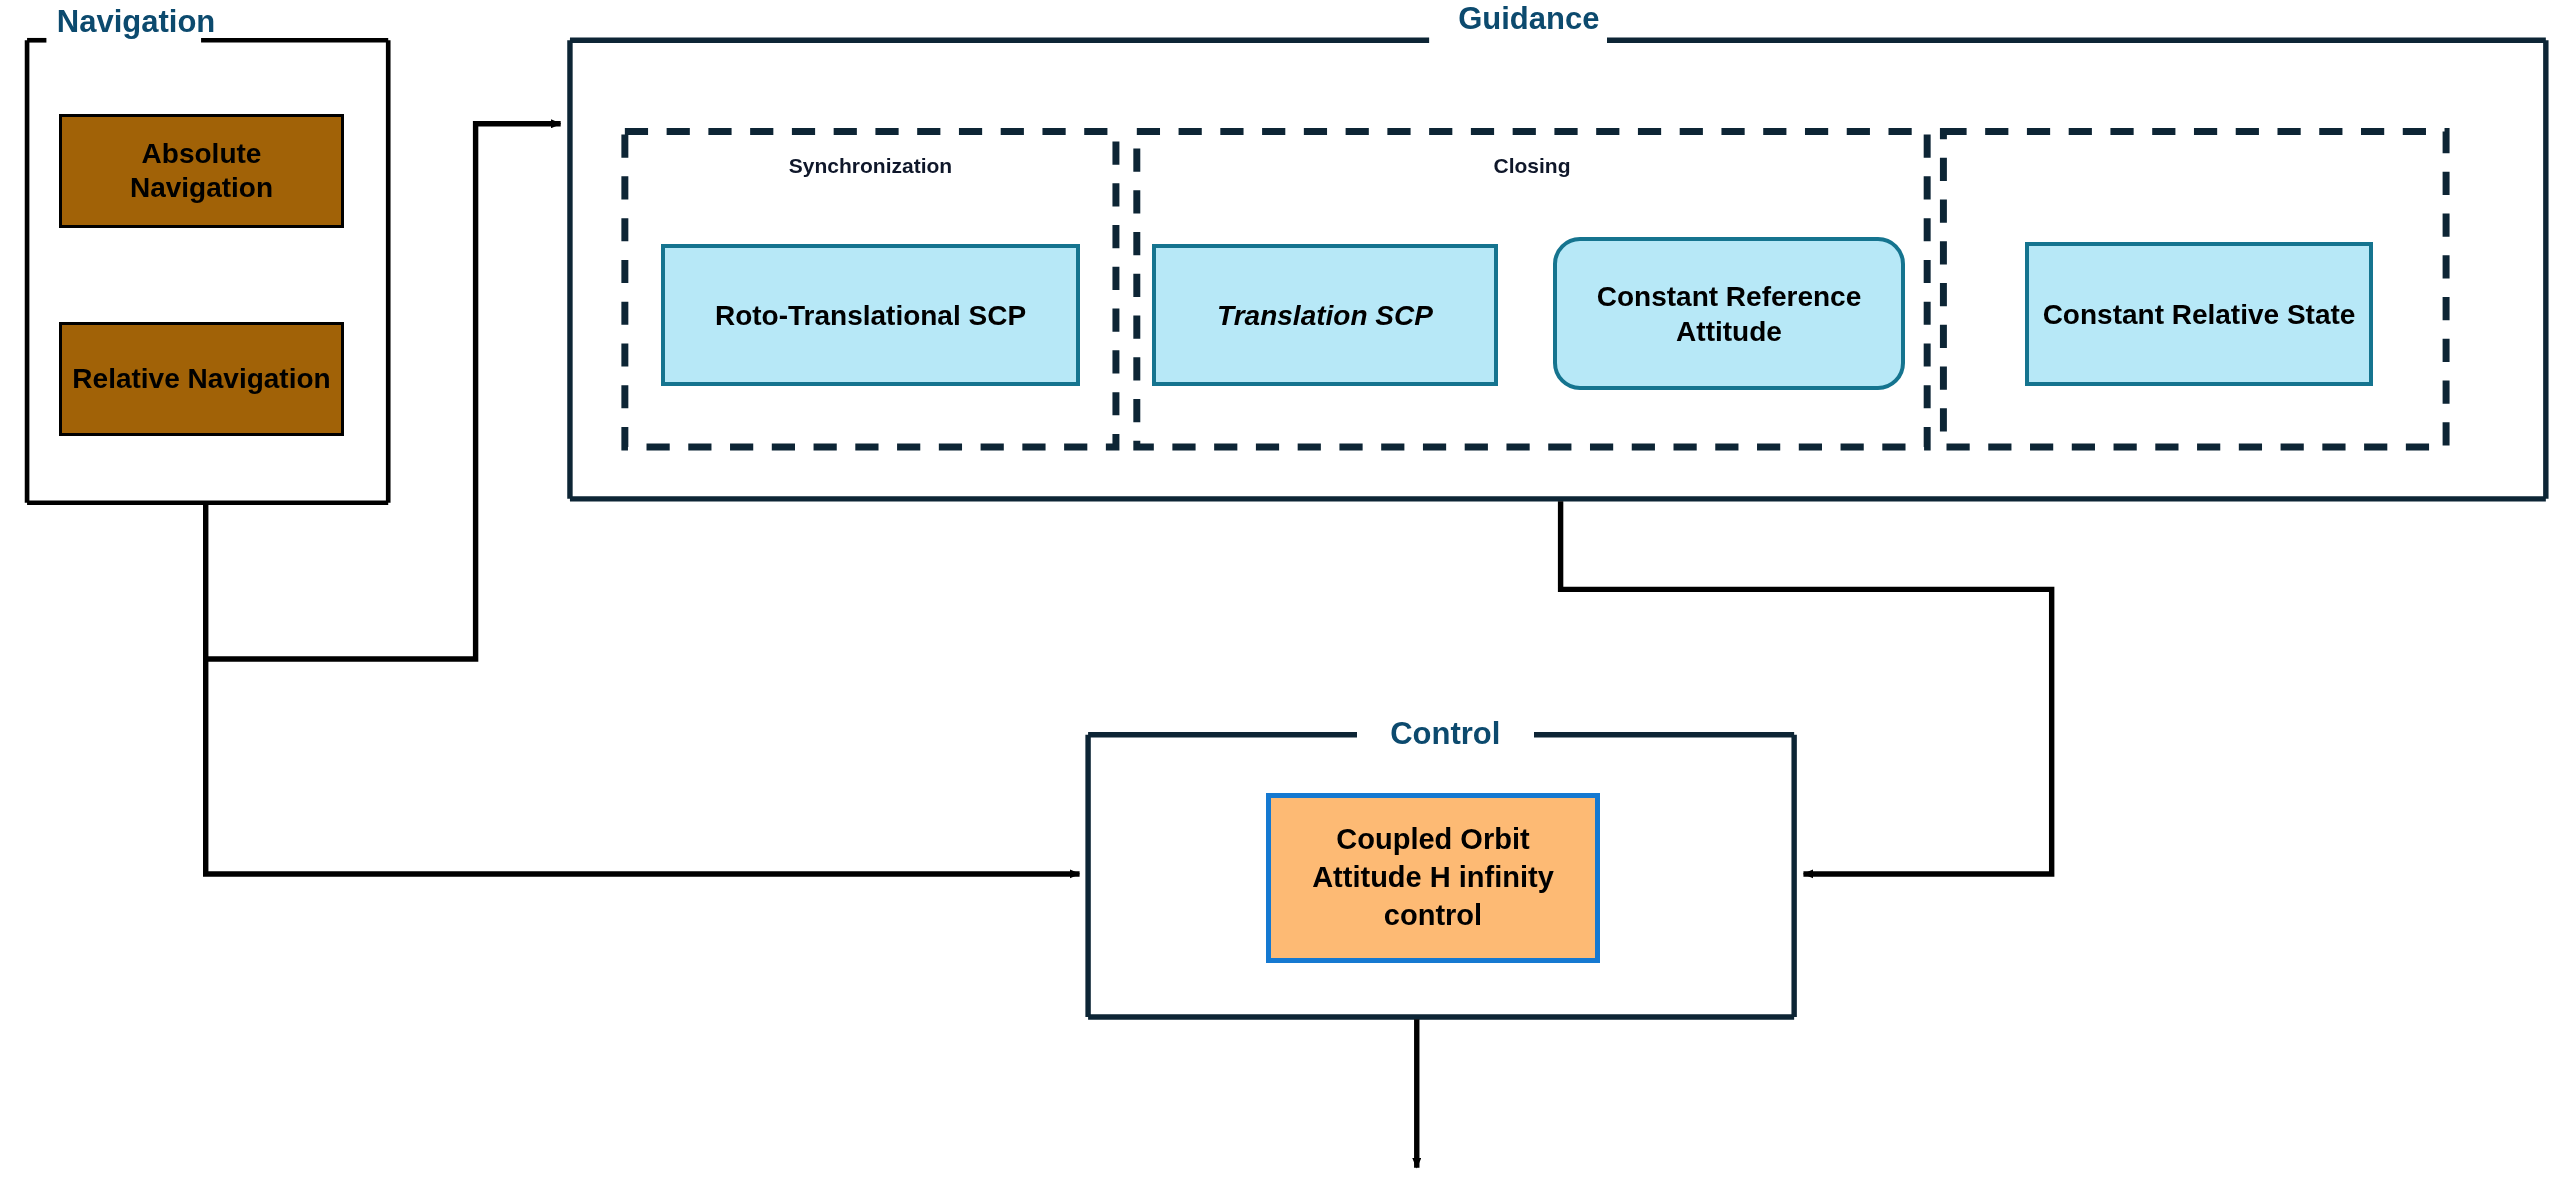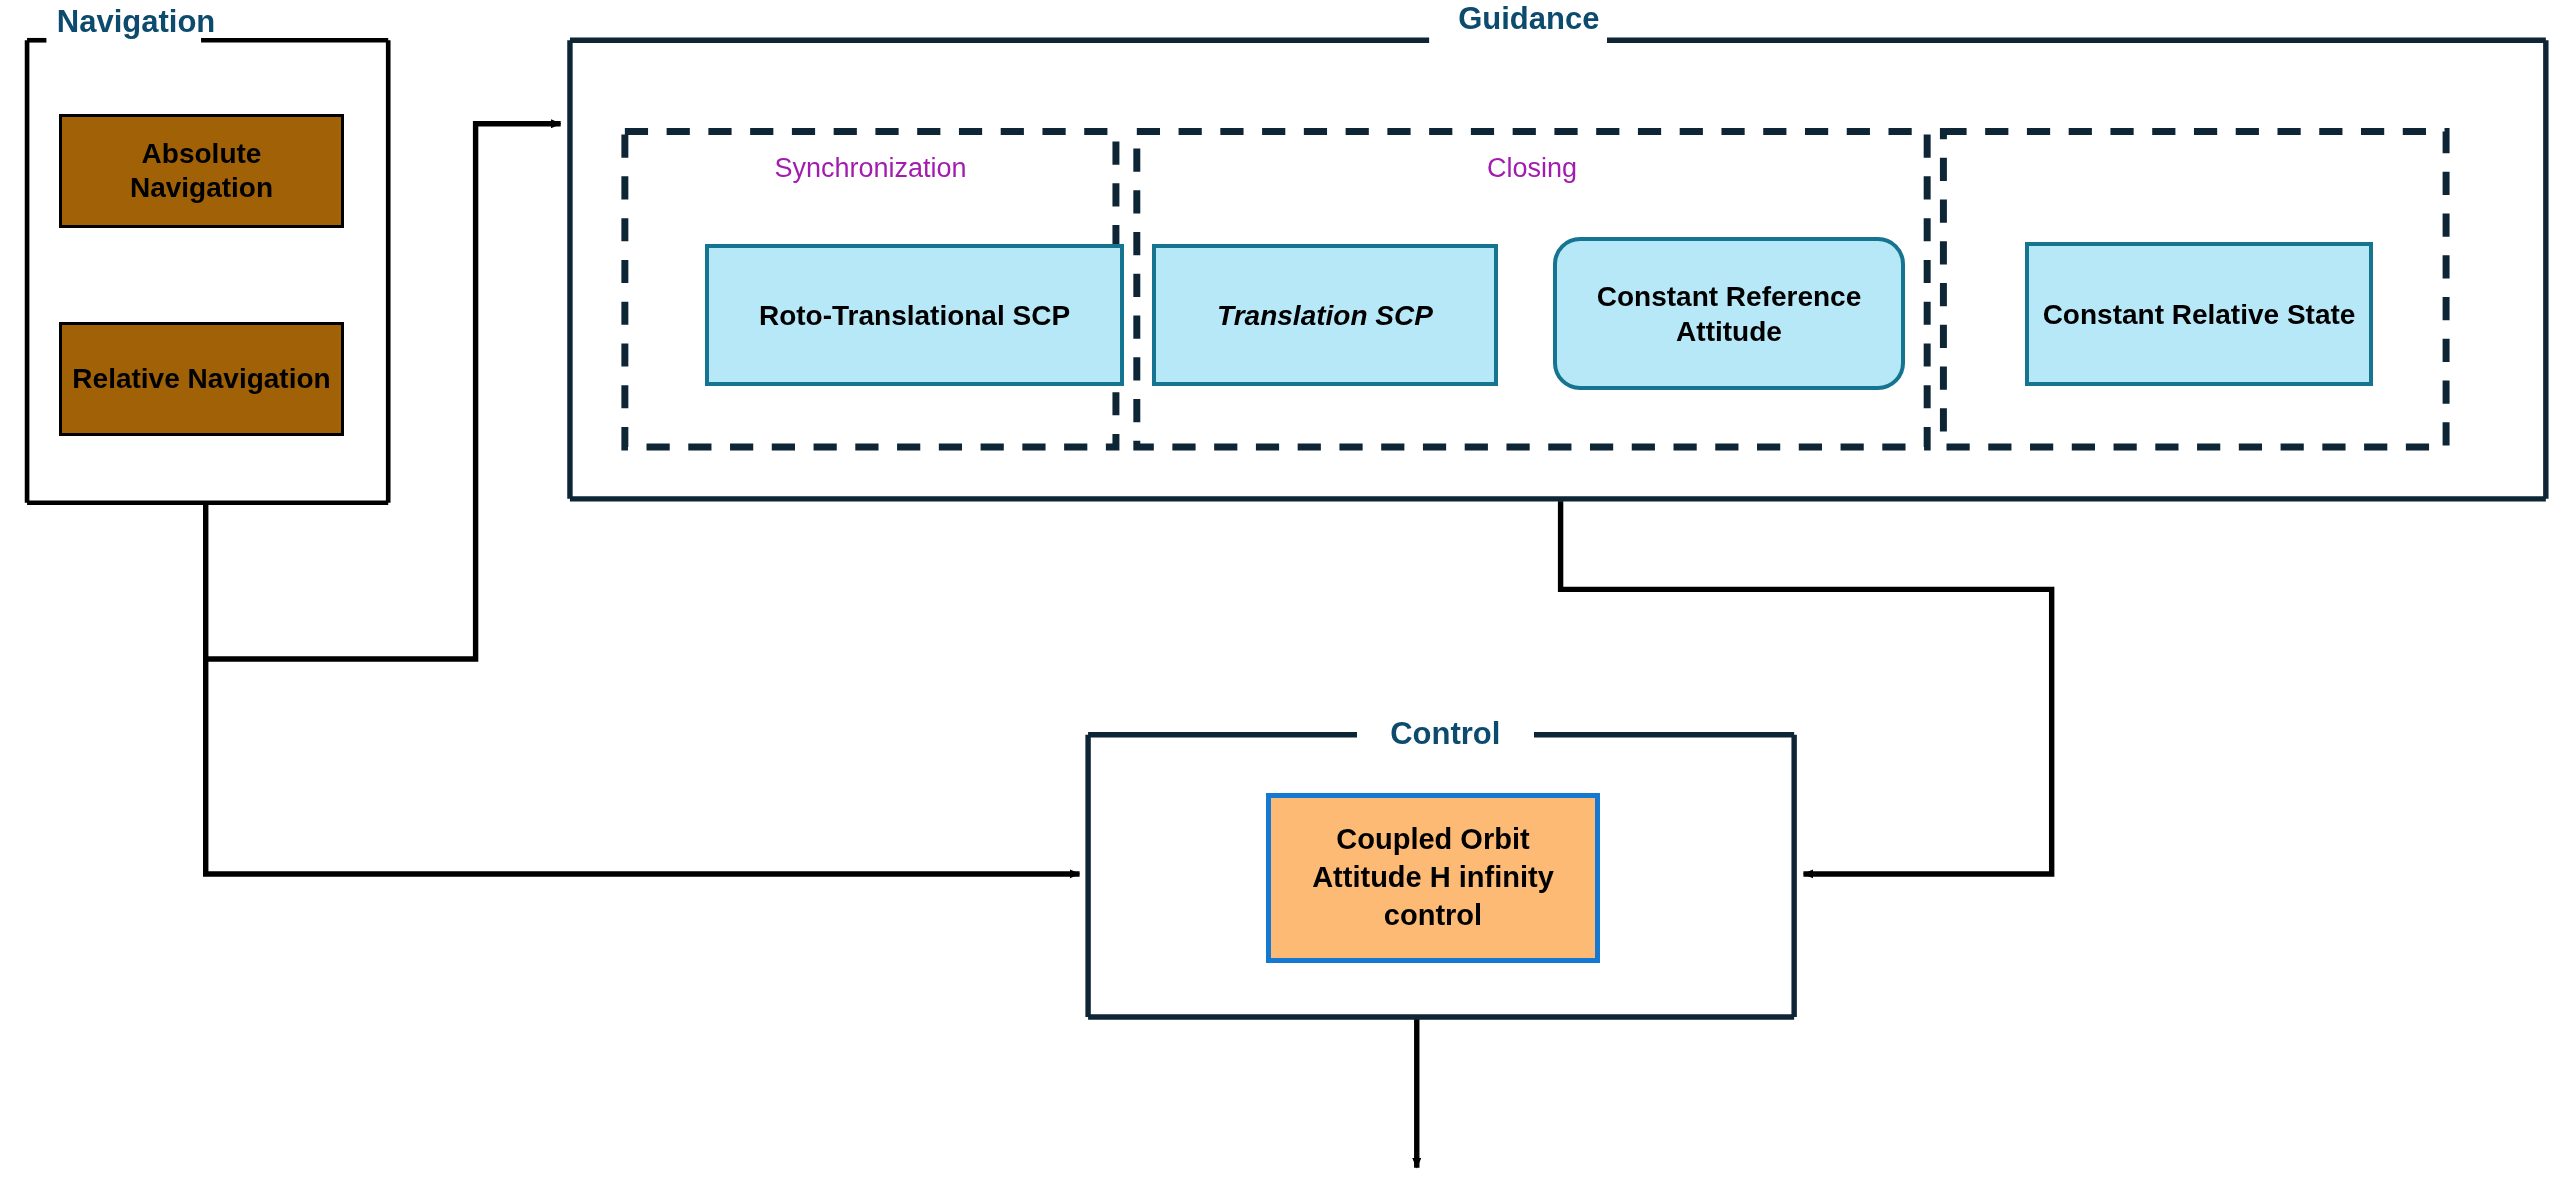--- a/index.html
+++ b/index.html
@@ -36,23 +36,23 @@
     background: #ffffff;
     padding: 0 10.8px;
   }
   #label-navigation { left: 46px;  top: 6.2px;  width: 155px; font-size: 31px; }
   #label-guidance   { left: 1429px; top: 3.1px;  width: 178px; font-size: 31px; }
   #label-control    { left: 1357px; top: 718px; width: 155px; font-size: 31px; }
 
   
   .sub-label {
     position: absolute;
-    font-weight: normal;
-    color: #a21caf;
-    font-size: 27px;
+    font-weight: bold;
+    color: #0f172a;
+    font-size: 21px;
     text-align: center;
     white-space: nowrap;
     line-height: 1;
   }
   #label-synchronization { left: 625px;  top: 155px; width: 491px; }
   #label-closing         { left: 1137px; top: 155px; width: 790px; }
   #label-station-keeping { left: 1943px; top: 157px; width: 503px; }
 
   
   .plain-box {
@@ -82,21 +82,21 @@
     display: flex;
     align-items: center;
     justify-content: center;
     text-align: center;
     font-weight: bold;
     font-size: 28px;
     color: #000000;
     line-height: 1.25;
     padding: 1.5px 7.7px;
   }
-  #box-roto-translational-scp { left: 661px;  top: 244px; width: 419px; height: 142px; margin-left: 44px; }
+  #box-roto-translational-scp { left: 661px;  top: 244px; width: 419px; height: 142px; }
   #box-translation-scp        { left: 1152px; top: 244px; width: 346px; height: 142px; font-style: italic; }
   #box-constant-reference-attitude { left: 1553px; top: 237px; width: 352px; height: 153px; border-radius: 27px; }
   #box-constant-relative-state     { left: 2025px; top: 242px; width: 348px; height: 144px; }
 
   #box-coupled-orbit-attitude {
     left: 1266px; top: 793px; width: 334px; height: 170px;
     background: #fdba74;
     border: 5.4px solid #1579d1;
     font-size: 29px;
     line-height: 1.3;

